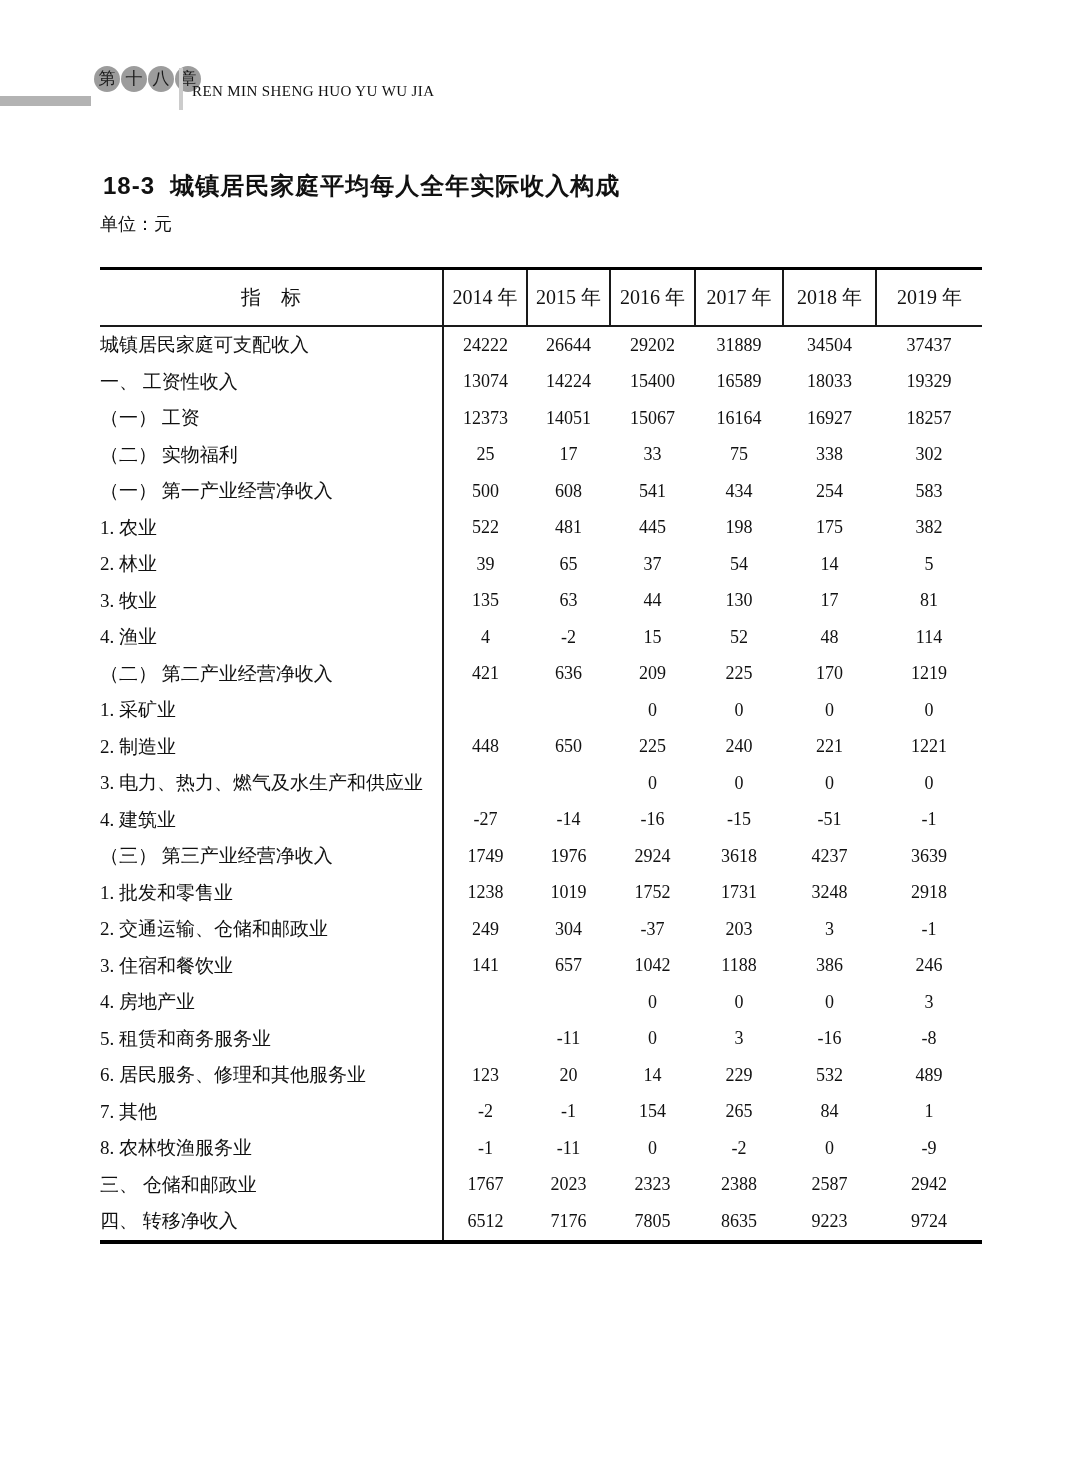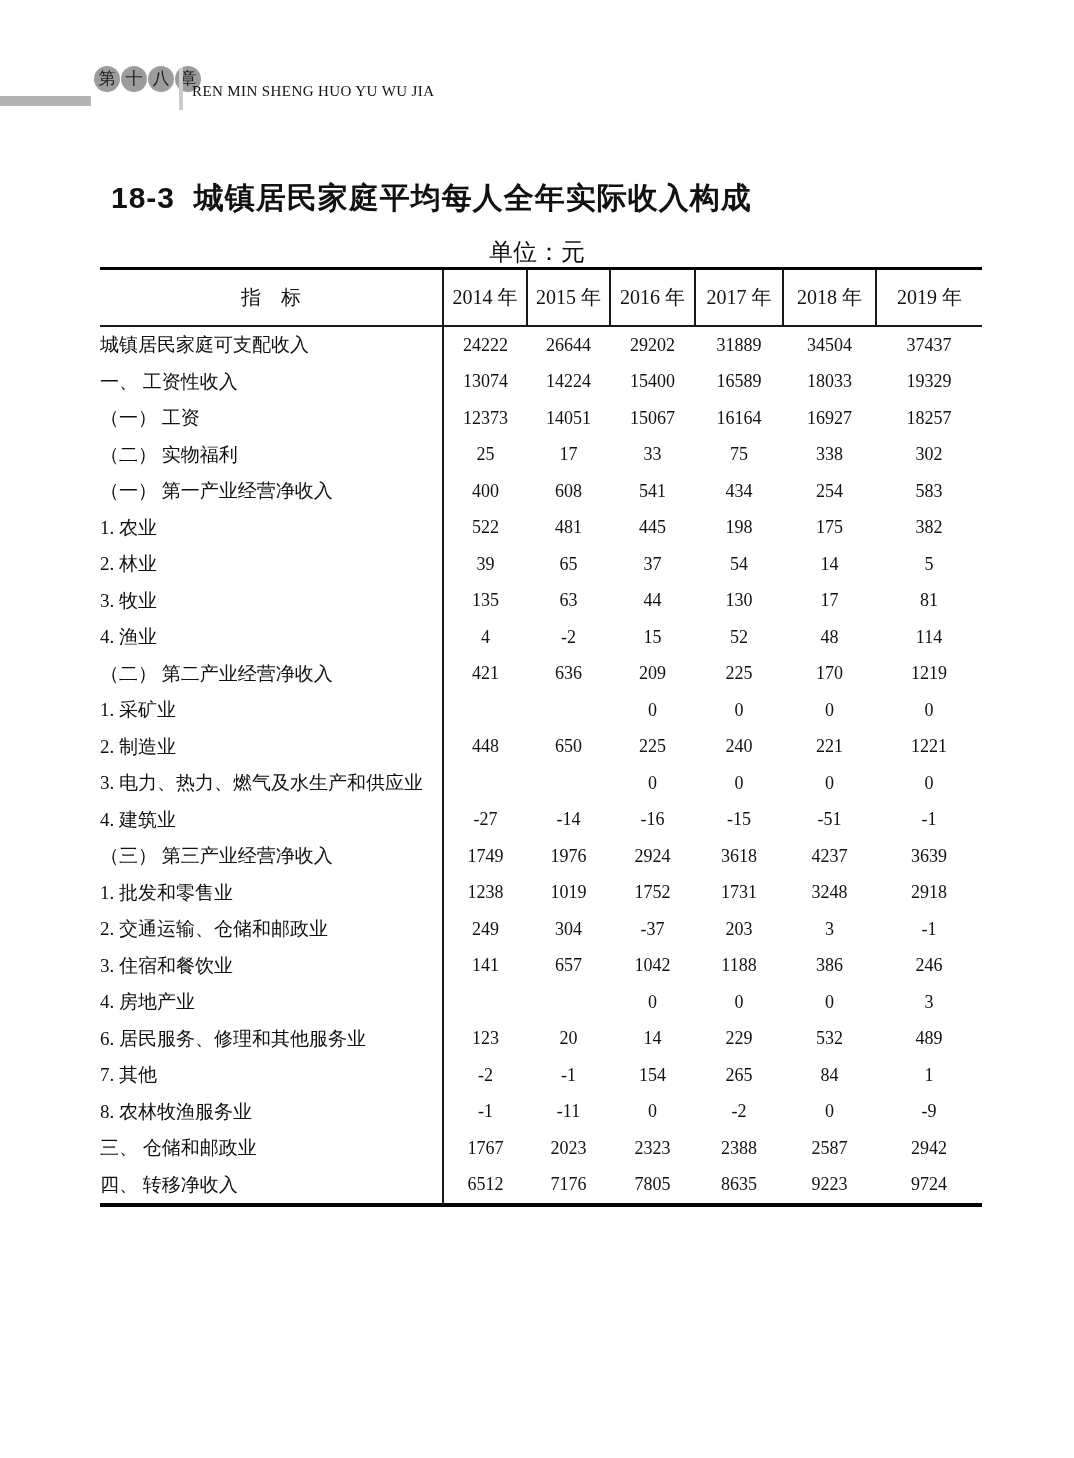--- a/index.html
+++ b/index.html
@@ -43,28 +43,28 @@
     white-space:nowrap;
   }
   .chapter-pinyin {
     font-size:15px; margin-top:20px; letter-spacing:0.4px;
     font-family:"Liberation Serif", serif;
     white-space:nowrap;
   }
 
   
   .page-title {
-    position:absolute; left:103px; top:170px; margin:8px;
-    font-size:30px; font-weight:bold; letter-spacing:1px;
+    position:absolute; left:103px; top:170px; margin:0;
+    font-size:24px; font-weight:bold; letter-spacing:1px;
     font-family:"Liberation Sans", sans-serif;
     white-space:pre;
   }
   .unit-label {
-    position:absolute; left:100px; top:236px; width:874px;
-    text-align:center; font-size:24px;
+    position:absolute; left:100px; top:212px; width:874px;
+    text-align:left; font-size:18px;
   }
 
   
   table.income {
     position:absolute; left:100px; top:267px; width:882px;
     border-collapse:collapse; table-layout:fixed;
     border-top:3.5px solid #000;
     border-bottom:4px solid #000;
   }
   table.income th, table.income td { padding:0; }
@@ -174,21 +174,21 @@
           <td class="ind ind-2">（二） 实物福利</td>
           <td class="val">25</td>
           <td class="val">17</td>
           <td class="val">33</td>
           <td class="val">75</td>
           <td class="val">338</td>
           <td class="val">302</td>
         </tr>
         <tr>
           <td class="ind ind-2">（一） 第一产业经营净收入</td>
-          <td class="val">400</td>
+          <td class="val">500</td>
           <td class="val">608</td>
           <td class="val">541</td>
           <td class="val">434</td>
           <td class="val">254</td>
           <td class="val">583</td>
         </tr>
         <tr>
           <td class="ind ind-3">1. 农业</td>
           <td class="val">522</td>
           <td class="val">481</td>
@@ -308,20 +308,29 @@
         <tr>
           <td class="ind ind-3">4. 房地产业</td>
           <td class="val"></td>
           <td class="val"></td>
           <td class="val">0</td>
           <td class="val">0</td>
           <td class="val">0</td>
           <td class="val">3</td>
         </tr>
         <tr>
+          <td class="ind ind-3">5. 租赁和商务服务业</td>
+          <td class="val"></td>
+          <td class="val">-11</td>
+          <td class="val">0</td>
+          <td class="val">3</td>
+          <td class="val">-16</td>
+          <td class="val">-8</td>
+        </tr>
+        <tr>
           <td class="ind ind-3">6. 居民服务、修理和其他服务业</td>
           <td class="val">123</td>
           <td class="val">20</td>
           <td class="val">14</td>
           <td class="val">229</td>
           <td class="val">532</td>
           <td class="val">489</td>
         </tr>
         <tr>
           <td class="ind ind-3">7. 其他</td>

